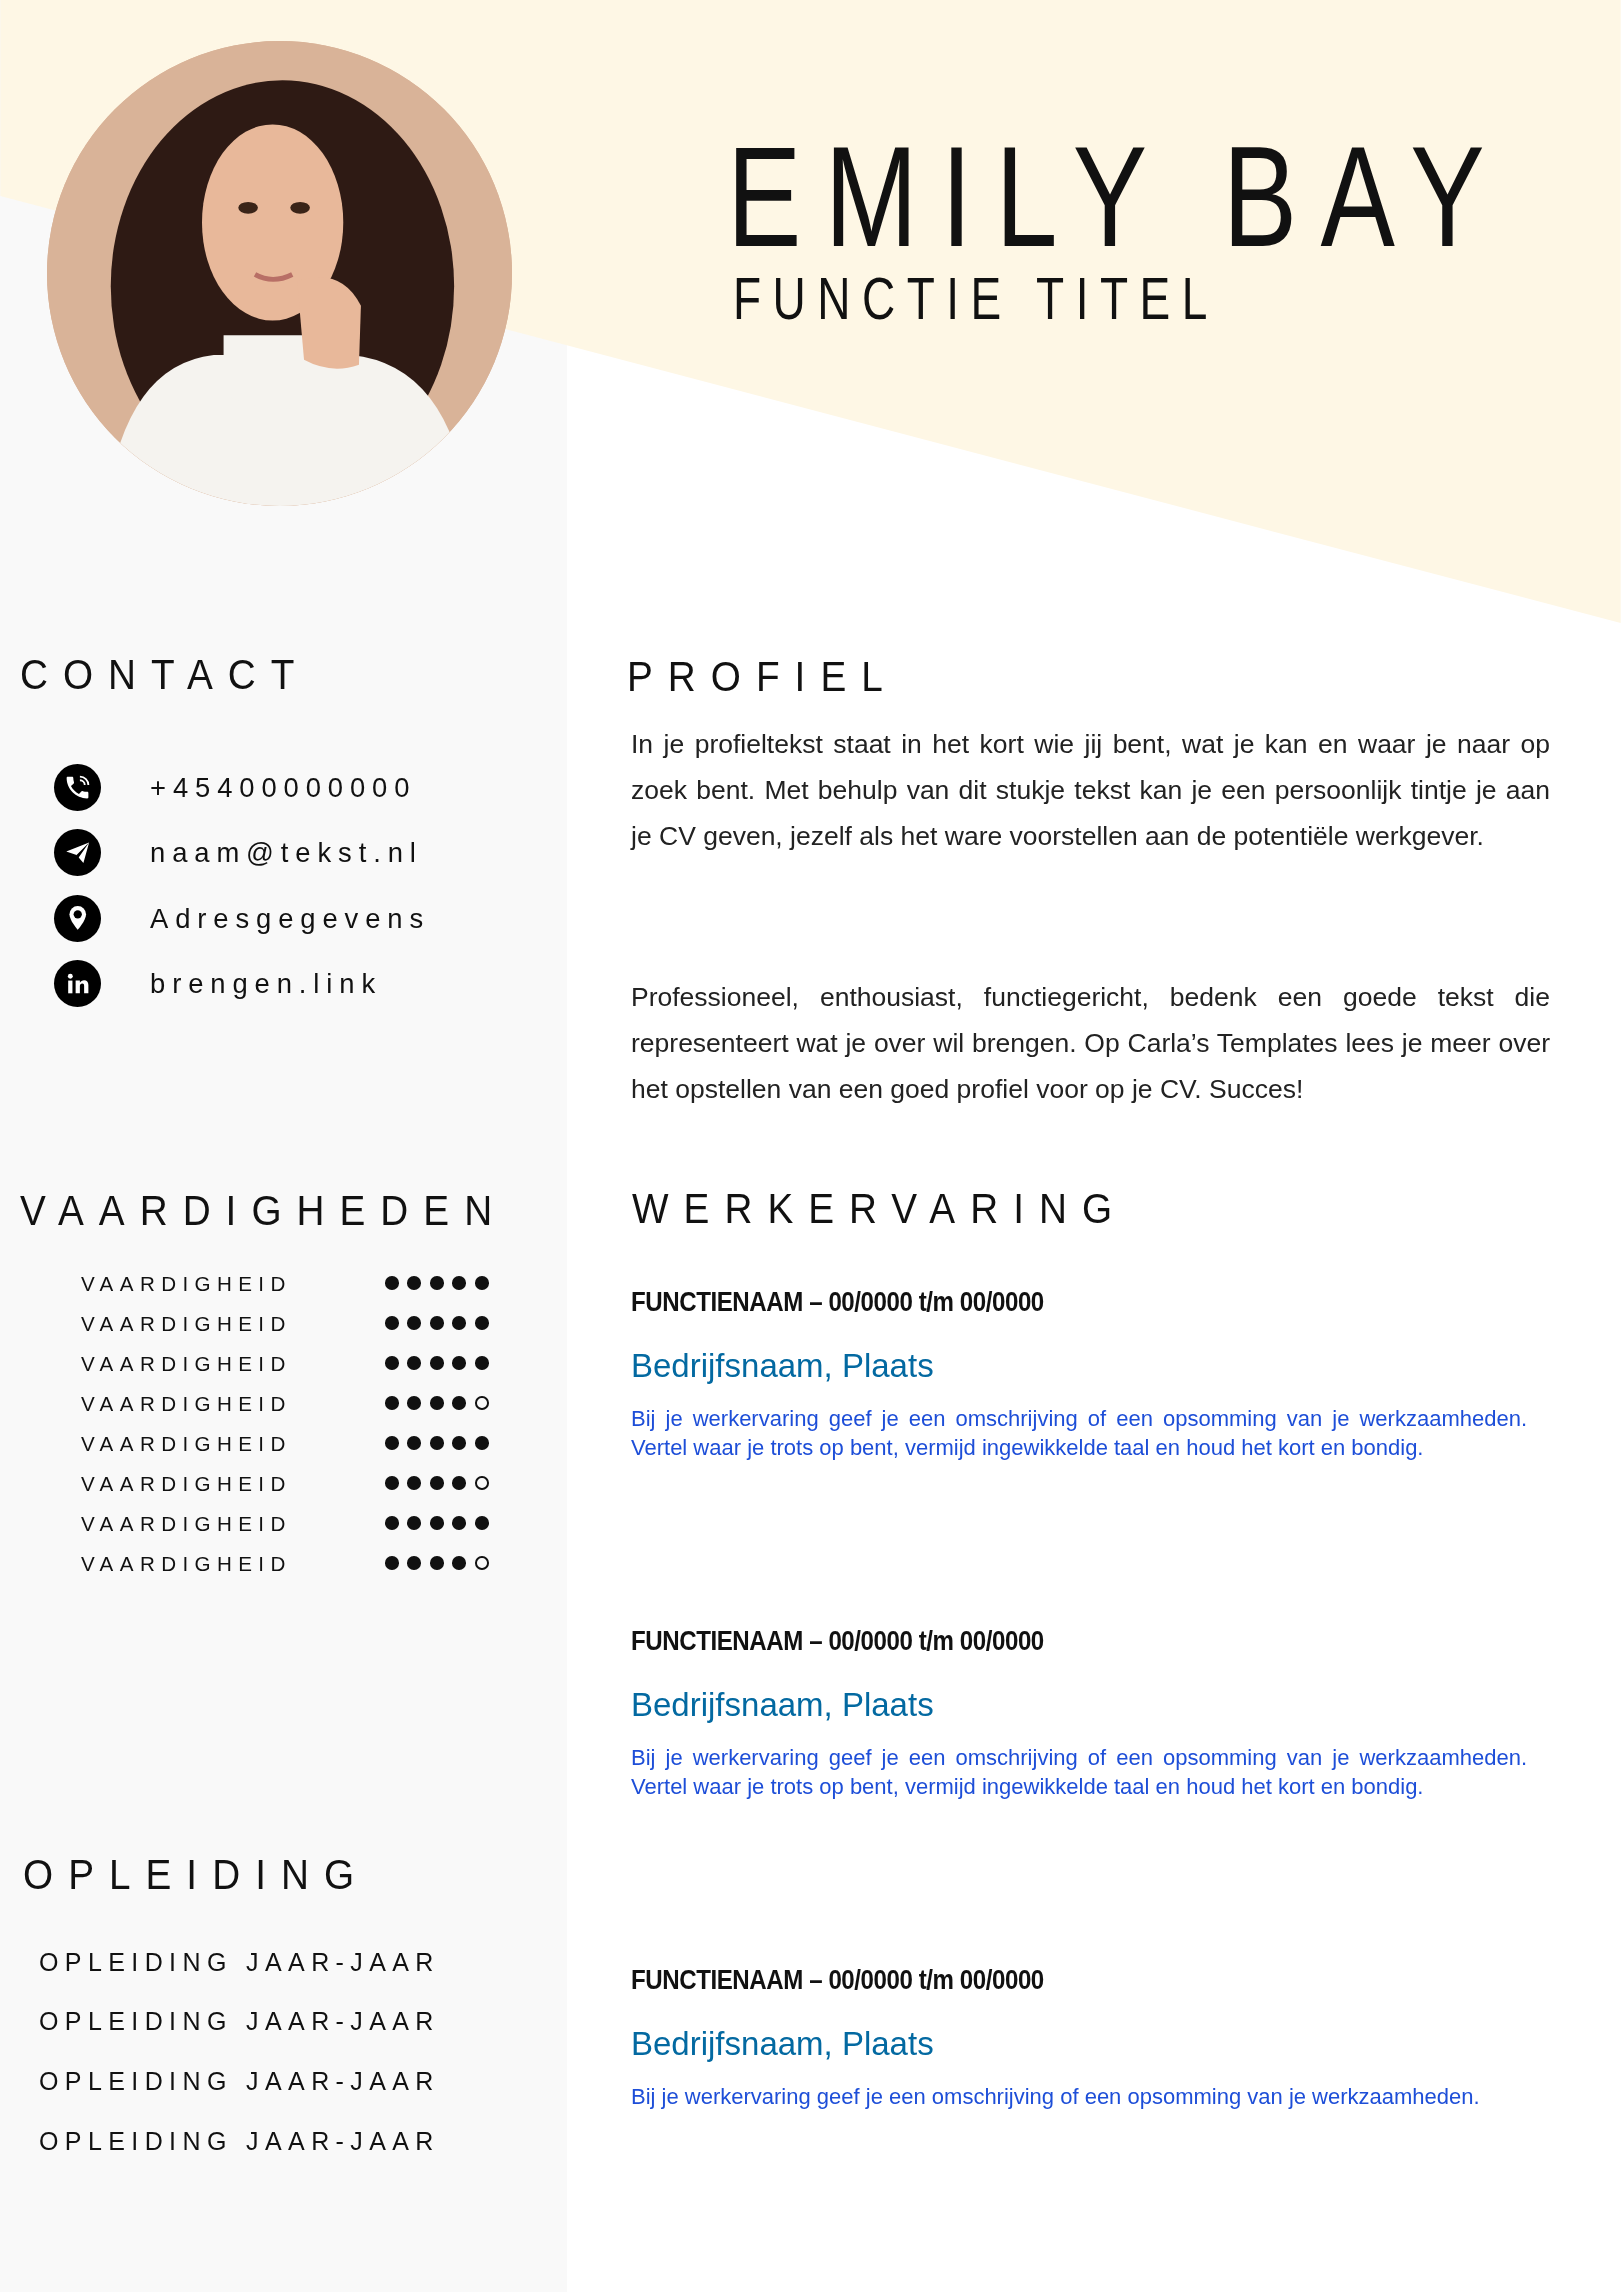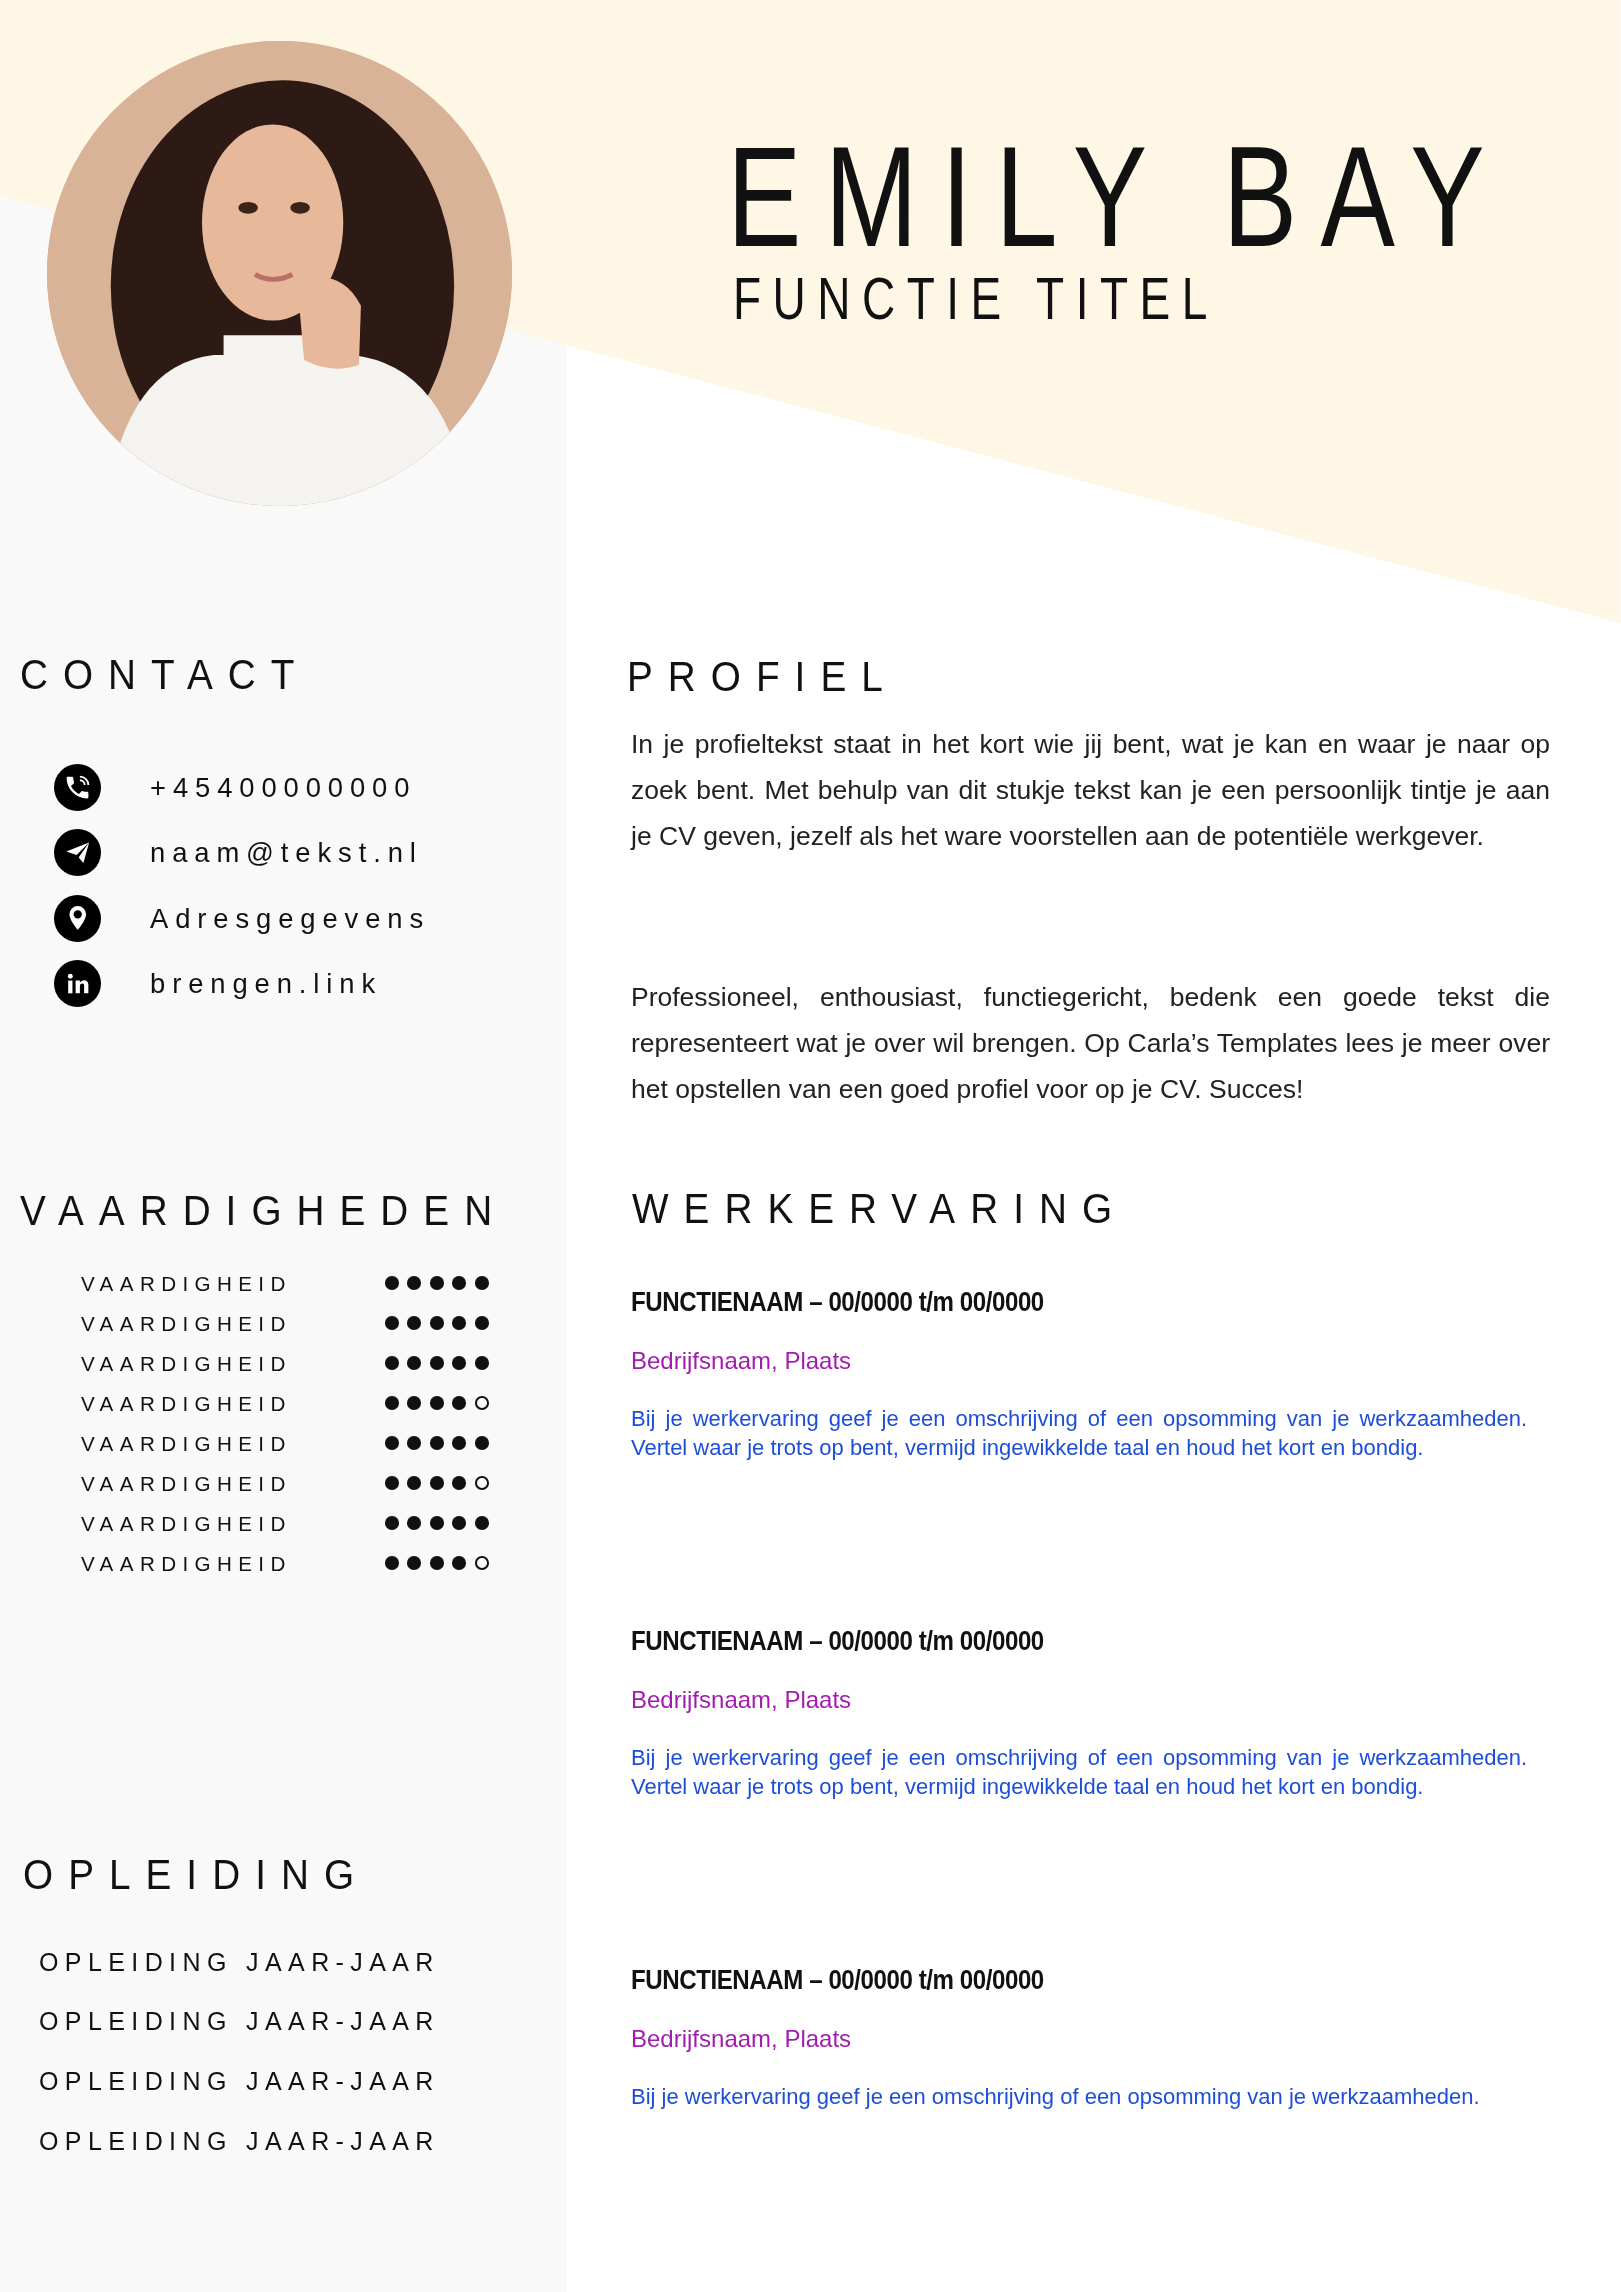--- a/index.html
+++ b/index.html
@@ -15,21 +15,21 @@
   .contact-icon { width: 47px; height: 47px; border-radius: 50%; background: #000; display: flex; align-items: center; justify-content: center; }
   .contact-text { position: absolute; left: 96px; font-size: 27.4px; letter-spacing: 6.9px; color: #111; white-space: nowrap; }
   .skill-row { position: absolute; left: 64px; width: 421px; height: 29px; margin-left: 17px; }
   .skill-label { position: absolute; left: 0; top: 0; font-size: 20.6px; letter-spacing: 6.4px; color: #111; }
   .skill-dots { position: absolute; left: 304px; top: 3.9px; display: flex; gap: 8.8px; }
   .dot { width: 13.7px; height: 13.7px; border-radius: 50%; background: #111; box-sizing: border-box; }
   .dot.empty { background: transparent; border: 2px solid #111; }
   .edu-item { position: absolute; left: 39px; font-size: 25px; letter-spacing: 6.4px; color: #111; white-space: nowrap; }
   .para { position: absolute; left: 631px; width: 919px; font-size: 26.5px; line-height: 46px; text-align: justify; color: #222; }
   .job-head { position: absolute; left: 631px; font-size: 27.4px; font-weight: 700; letter-spacing: -0.5px; color: #111; white-space: nowrap; transform: scaleX(0.88); transform-origin: left top; }
-  .job-company { position: absolute; left: 631px; font-size: 24px; color: #a21caf; white-space: nowrap; }
+  .job-company { position: absolute; left: 631px; font-size: 33px; color: #0369a1; white-space: nowrap; }
   .job-desc { position: absolute; left: 631px; width: 896px; font-size: 22px; line-height: 29px; text-align: justify; color: #1d4ed8; }
 </style>
 </head>
 <body>
 
 <div class="sidebar-bg"></div>
 
 <svg class="cream-shape" viewBox="0 0 1654 640" width="1621" height="627">
   <polygon points="0,0 1654,0 1654,636 0,200" fill="#fef7e5"></polygon>
 </svg>

